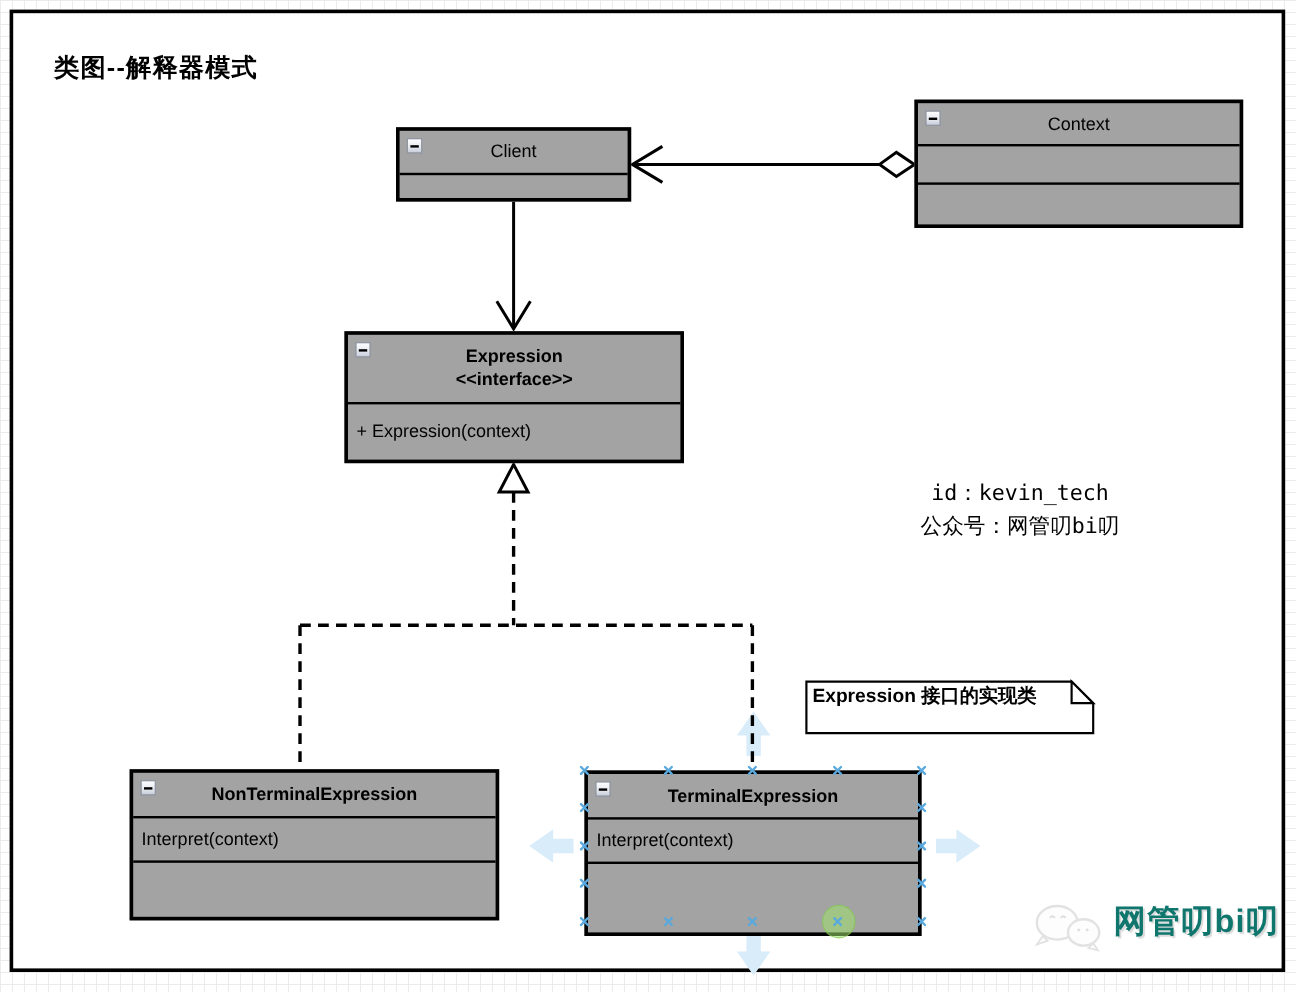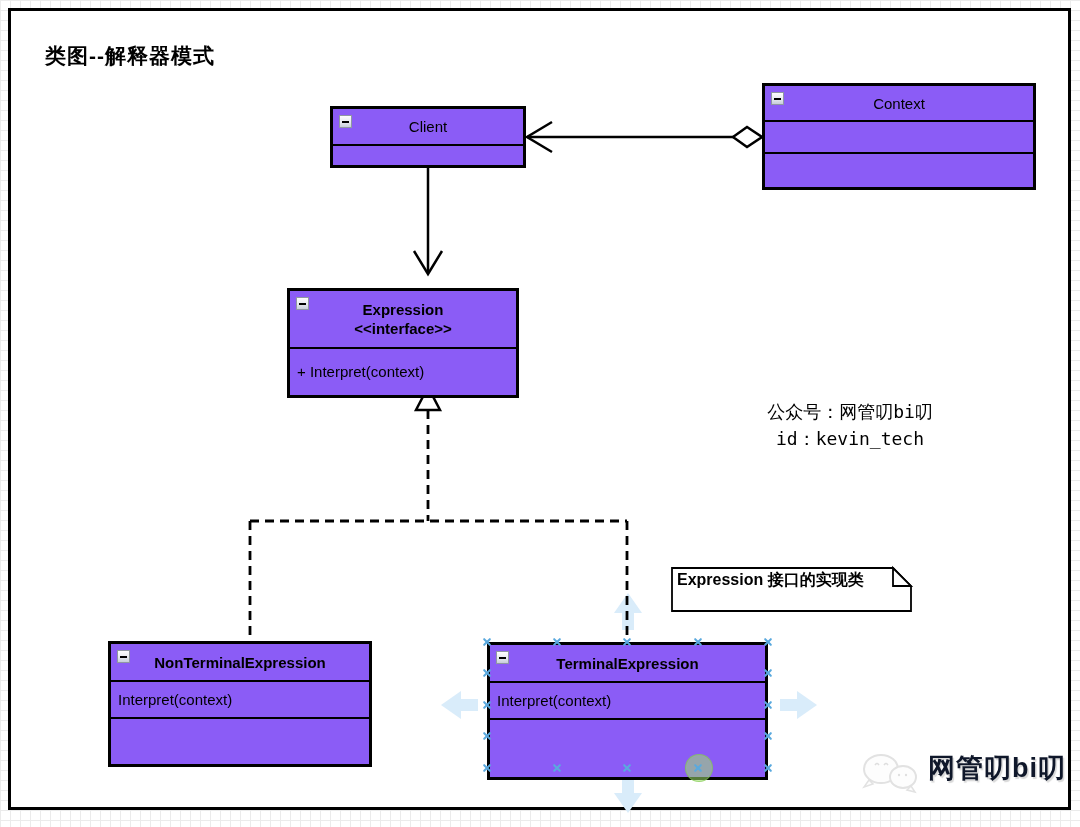--- a/index.html
+++ b/index.html
@@ -16,21 +16,21 @@
     position:absolute;left:8px;top:8px;width:1063px;height:802px;
     background:#fff;border:3px solid #000;box-sizing:border-box;
   }
   .diagram-title{
     position:absolute;left:27px;top:42px;font-size:21px;font-weight:600;
     letter-spacing:1px;
     margin-left:18px;
   }
   
   .uml{
-    position:absolute;background:#8b5cf6;border:3px solid #000;box-sizing:border-box;
+    position:absolute;background:#a3a3a3;border:3px solid #000;box-sizing:border-box;
   }
   .uml .titlebar{
     position:relative;display:flex;align-items:center;justify-content:center;
     font-size:15px;
   }
   .uml .sect{border-top:2px solid #000;box-sizing:border-box;position:relative;}
   .uml .method{
     font-size:15px;padding:0 0 0 7px;display:flex;align-items:center;height:100%;
     box-sizing:border-box;white-space:nowrap;
   }
@@ -62,21 +62,21 @@
   
   .green-dot{
     position:absolute;left:685px;top:754px;width:28px;height:28px;border-radius:50%;
     background:rgba(160,226,110,0.55);border:1px solid rgba(120,195,70,0.55);box-sizing:border-box;
   }
   
   .logo{
     position:absolute;left:856px;top:750px;display:flex;align-items:center;gap:8px;
   }
   .logo-text{
-    font-size:27px;font-weight:bold;color:#0f172a;
+    font-size:27px;font-weight:bold;color:#0f766e;
     text-shadow:1.5px 1.5px 1px #d9d9d9, -0.5px -0.5px 0 #ffffff;
     letter-spacing:1px;white-space:nowrap;
   }
   svg{position:absolute;left:0;top:0;}
 </style>
 </head>
 <body>
 
 <div class="page"></div>
 
@@ -138,34 +138,34 @@
 
 <div class="uml" style="left:762px;top:83px;width:274px;height:107px;">
   <div class="titlebar" style="height:34px;">
     <span class="collapse"></span>
     <span>Context</span>
   </div>
   <div class="sect" style="height:32px;"></div>
   <div class="sect" style="height:33px;"></div>
 </div>
 
-<div class="uml" style="left:287px;top:288px;width:232px;height:110px;">
+<div class="uml" style="left:287px;top:276px;width:283px;height:110px;">
   <div class="titlebar" style="height:56px;">
     <span class="collapse"></span>
     <span class="stack">
       <span class="bold">Expression</span>
       <span class="bold">&lt;&lt;interface&gt;&gt;</span>
     </span>
   </div>
   <div class="sect" style="height:46px;">
-    <div class="method">+ Interpret(context)</div>
-  </div>
-</div>
-
-<div class="uml" style="left:108px;top:641px;width:264px;height:126px;">
+    <div class="method">+ Expression(context)</div>
+  </div>
+</div>
+
+<div class="uml" style="left:108px;top:641px;width:308px;height:126px;">
   <div class="titlebar" style="height:36px;">
     <span class="collapse"></span>
     <span class="bold">NonTerminalExpression</span>
   </div>
   <div class="sect" style="height:37px;">
     <div class="method">Interpret(context)</div>
   </div>
   <div class="sect" style="height:45px;"></div>
 </div>
 
@@ -176,22 +176,22 @@
   </div>
   <div class="sect" style="height:37px;">
     <div class="method">Interpret(context)</div>
   </div>
   <div class="sect" style="height:45px;"></div>
 </div>
 
 <div class="note-text">Expression 接口的实现类</div>
 
 <div class="wechat-block">
+  <div>id：kevin_tech</div>
   <div>公众号：网管叨bi叨</div>
-  <div>id：kevin_tech</div>
 </div>
 
 <div class="green-dot"></div>
 
 <div class="cp" style="left:482px;top:637px;"></div>
 <div class="cp" style="left:552px;top:637px;"></div>
 <div class="cp" style="left:622px;top:637px;"></div>
 <div class="cp" style="left:693px;top:637px;"></div>
 <div class="cp" style="left:763px;top:637px;"></div>
 <div class="cp" style="left:482px;top:668px;"></div>

